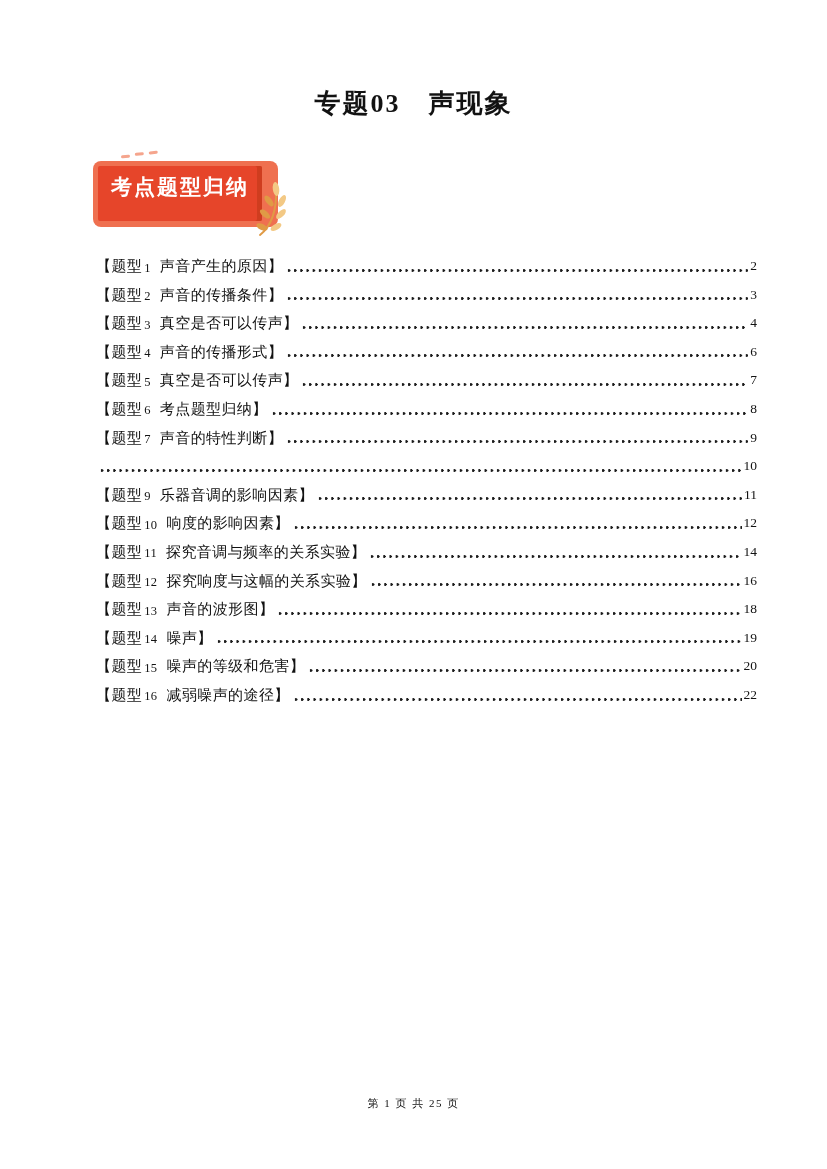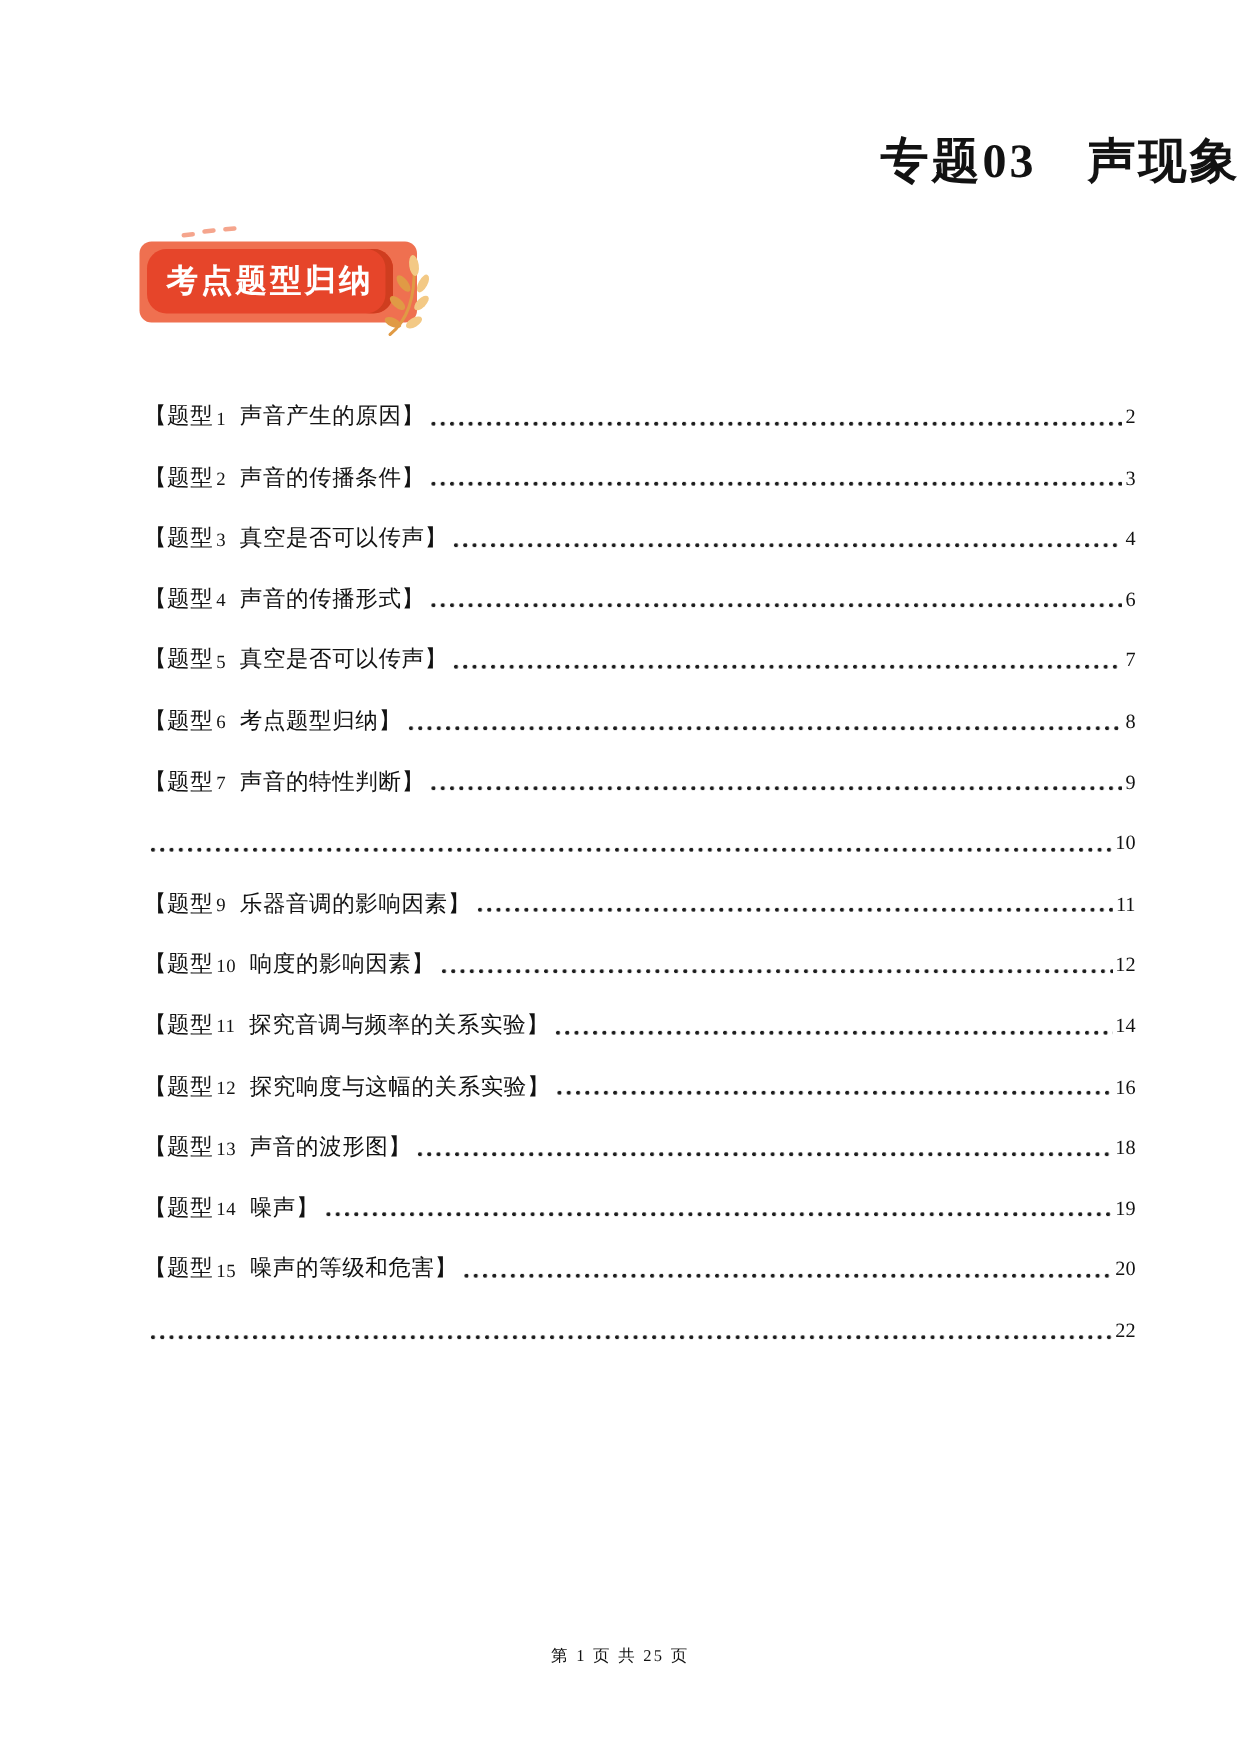--- a/index.html
+++ b/index.html
@@ -9,68 +9,67 @@
     background:#ffffff;
     font-family:"Liberation Serif","DejaVu Serif",serif;
     color:#121212;
     overflow:hidden;
     margin:0 auto;
   }
 
   
   .doc-title {
     position:absolute; top:86px; left:0; width:100%;
-    text-align:right;
-    font-size:32px; font-weight:bold;
+    text-align:center;
+    font-size:26px; font-weight:bold;
     letter-spacing:2px;
   }
 
   
   .badge {
     position:absolute; left:93px; top:161px;
     background:var(--badge-outer,#ef7050);
     border-radius:8px;
     padding:5px 16px 6px 5px;
   }
   .badge::before { 
     content:""; position:absolute; top:-6px; left:28px;
     width:9px; height:3px; border-radius:2px;
     background:#f5a58d; transform:rotate(-6deg);
     box-shadow:14px -1px 0 #f5a58d, 28px -1px 0 #f5a58d;
   }
   .badge-inner {
     position:relative;
     background:var(--badge-inner,#e6452a);
-    border-radius:13px;
+    border-radius:2px;
     color:var(--badge-text,#ffffff);
     font-family:"Liberation Sans","DejaVu Sans",sans-serif;
     font-weight:bold;
     font-size:21px;
     letter-spacing:2px;
-    padding:7px 13px 8px 13px;
+    padding:7px 13px 20px 13px;
     box-shadow:inset -5px 0 0 var(--badge-edge,#cf3d1f);
     white-space:nowrap;
   }
   .wheat {
     position:absolute; right:-14px; bottom:-12px;
     width:42px; height:58px;
   }
   .wheat .w-dark  { fill:var(--badge-wheat_dark,#e09a45); }
   .wheat .w-light { fill:var(--badge-wheat_light,#f3c985); }
   .wheat .w-stem  { stroke:var(--badge-wheat_dark,#e09a45); fill:none; stroke-width:2; stroke-linecap:round; }
 
   
   .toc {
     position:absolute; left:96px; right:70px; top:252px;
   }
   .toc-row {
     display:flex;
     height:28.6px; line-height:28.6px;
     white-space:nowrap;
-    margin-top:12px;
   }
   .toc-label { font-size:15px; letter-spacing:0.4px; }
   .toc-prefix { }
   .toc-num {
     font-size:12.5px;
     padding:0 9px 0 2px;
     position:relative; top:0.5px;
   }
   .dots {
     flex:1 1 auto;
@@ -195,20 +194,21 @@
       <span class="toc-page">19</span>
     </div>
 
     <div class="toc-row">
       <span class="toc-label"><span class="toc-prefix">【题型</span><span class="toc-num">15</span><span class="toc-title">噪声的等级和危害】</span></span>
       <span class="dots"></span>
       <span class="toc-page">20</span>
     </div>
 
     <div class="toc-row">
+      <span class="toc-label"><span class="toc-prefix">【题型</span><span class="toc-num">16</span><span class="toc-title">减弱噪声的途径】</span></span>
       <span class="dots"></span>
       <span class="toc-page">22</span>
     </div>
 
   </div>
 
   <div class="page-footer">第 1 页 共 25 页</div>
 
 </div>
 

